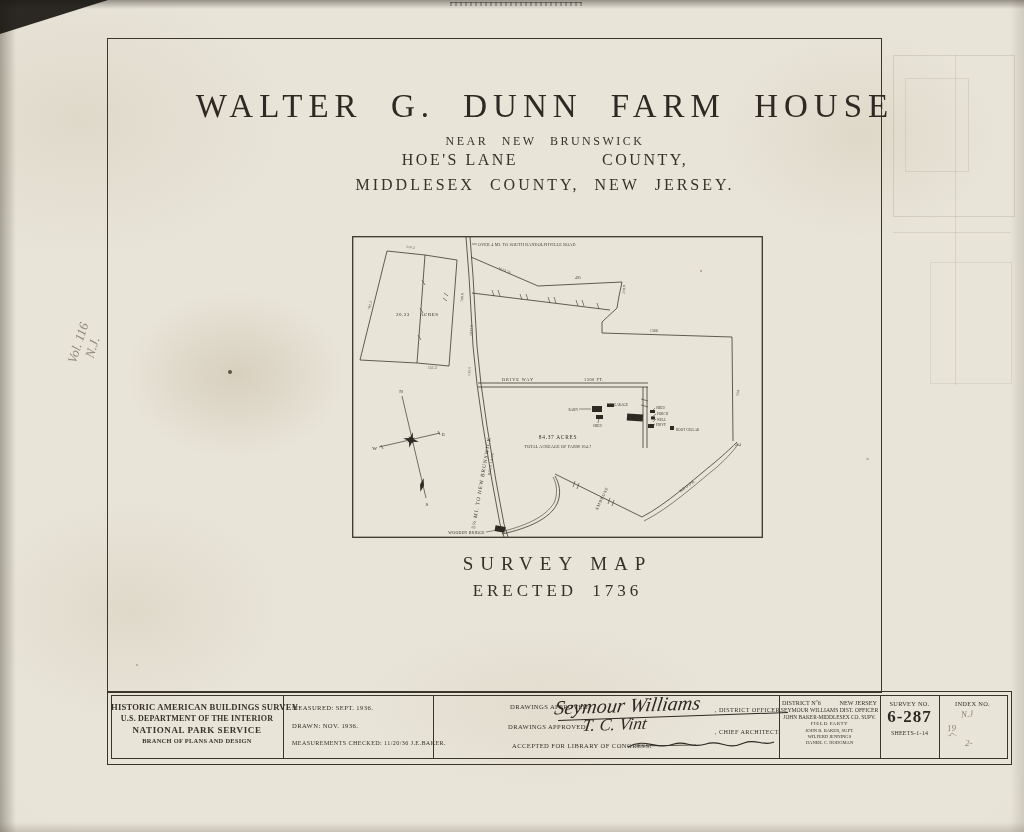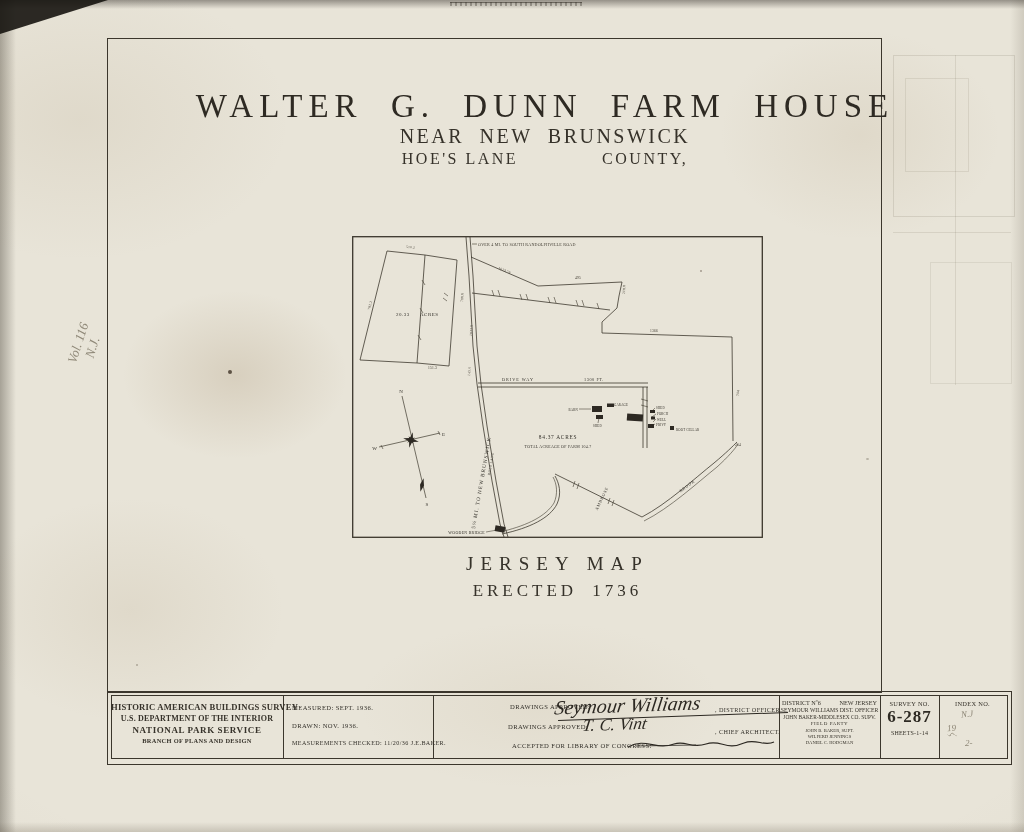--- a/index.html
+++ b/index.html
@@ -33,21 +33,21 @@
   .frame{left:107px;top:38px;width:773px;height:653px;border:1.6px solid #3b362c;}
   .tblock-outer{left:107px;top:691px;width:903px;height:72px;border:1.3px solid #3b362c;}
   .tblock{left:111px;top:695px;width:895px;height:62px;border:1.2px solid #3b362c;}
   .vline{position:absolute;top:695px;height:63px;width:0;border-left:1.2px solid #3b362c;}
   
   .margin-note{left:30px;top:330px;width:110px;transform:rotate(-72deg);
     color:#8f8878;font-style:italic;font-size:13px;line-height:15px;text-align:center;}
   
   .title-wrap{left:120px;top:88px;width:850px;text-align:center;}
   .t-main{font-size:33px;letter-spacing:6px;word-spacing:14px;font-weight:400;color:#2e2a23;}
-  .t-sub1{margin-top:0;font-size:20px;letter-spacing:2.5px;word-spacing:8px;}
+  .t-sub1{margin-top:9px;font-size:12px;letter-spacing:2.5px;word-spacing:8px;}
   .t-sub2{margin-top:2px;font-size:16px;letter-spacing:2.5px;display:flex;justify-content:center;gap:84px;}
   .t-sub3{margin-top:9px;font-size:16px;letter-spacing:3px;word-spacing:8px;}
   .t-sub4{margin-top:7px;font-size:16px;letter-spacing:3px;word-spacing:8px;}
   
   .cap1{left:352px;top:553px;width:411px;text-align:center;font-size:19px;letter-spacing:7px;}
   .cap2{left:352px;top:577px;width:411px;text-align:center;font-size:14px;letter-spacing:4px;word-spacing:6px;}
   .cap3{left:352px;top:581px;width:411px;text-align:center;font-size:17px;letter-spacing:4px;word-spacing:7px;}
   .cap4{left:352px;top:627px;width:411px;text-align:center;font-size:13.5px;letter-spacing:4px;word-spacing:7px;}
   
   .cell{position:absolute;top:695px;height:62px;}
@@ -92,20 +92,21 @@
     <div>N.J.</div>
   </div>
 
   <div class="abs title-wrap">
     <div class="t-main">WALTER G. DUNN FARM HOUSE</div>
     <div class="t-sub1">NEAR NEW BRUNSWICK</div>
     <div class="t-sub2">
       <span>HOE'S LANE</span>
       <span>COUNTY,</span>
     </div>
+    <div class="t-sub4">MIDDLESEX COUNTY, NEW JERSEY.</div>
   </div>
 
   <svg class="abs" style="left:352px;top:236px;" width="411" height="302" viewBox="0 0 411 302">
     <rect x="0.7" y="0.7" width="409.6" height="300.6" fill="none" stroke="#3b362c" stroke-width="1.3"></rect>
 
     <g stroke="#3e392e" stroke-width="0.8" fill="none">
 
       <path d="M114,1 L117,40 L121,110 L125,148 L131,190 L140,245 L148,288 L152,301"></path>
       <path d="M118,1 L121,40 L125,110 L129,148 L135,190 L144,245 L152,288 L156,301"></path>
 
@@ -195,21 +196,21 @@
     <text class="mt" text-anchor="end" x="133" y="298" style="font-size:3.9px;letter-spacing:.3px">WOODEN BRIDGE</text>
     <text class="mt" text-anchor="middle" transform="translate(251,263) rotate(-64)" style="font-size:4.1px;letter-spacing:.8px">AMBROSE</text>
     <text class="mt" text-anchor="middle" transform="translate(336,251) rotate(-37)" style="font-size:4.1px;letter-spacing:.8px">BROOK</text>
 
     <text class="mt" text-anchor="middle" x="49" y="157" style="font-size:5px">N</text>
     <text class="mt" x="90" y="200" style="font-size:5px">E</text>
     <text class="mt" text-anchor="end" x="25" y="214" style="font-size:5px">W</text>
     <text class="mt" text-anchor="middle" x="75" y="270" style="font-size:5px">S</text>
   </svg>
 
-  <div class="abs cap1">JERSEY MAP</div>
+  <div class="abs cap1">SURVEY MAP</div>
   <div class="abs cap3">ERECTED 1736</div>
 
   <div class="abs tblock-outer"></div>
   <div class="abs tblock"></div>
   <div class="vline" style="left:283px"></div>
   <div class="vline" style="left:433px"></div>
   <div class="vline" style="left:779px"></div>
   <div class="vline" style="left:880px"></div>
   <div class="vline" style="left:939px"></div>
 

